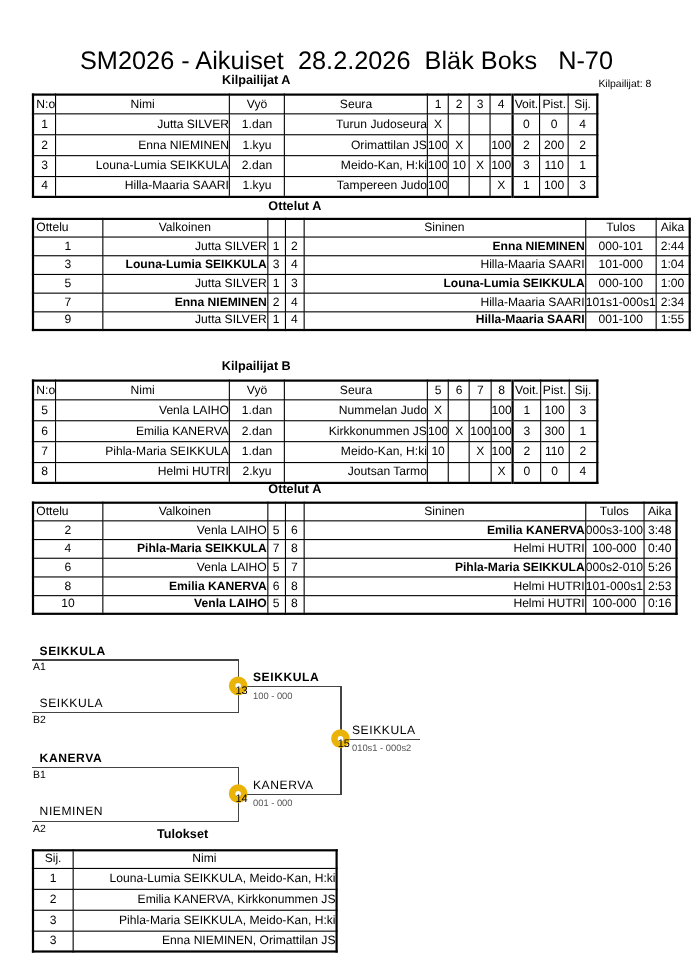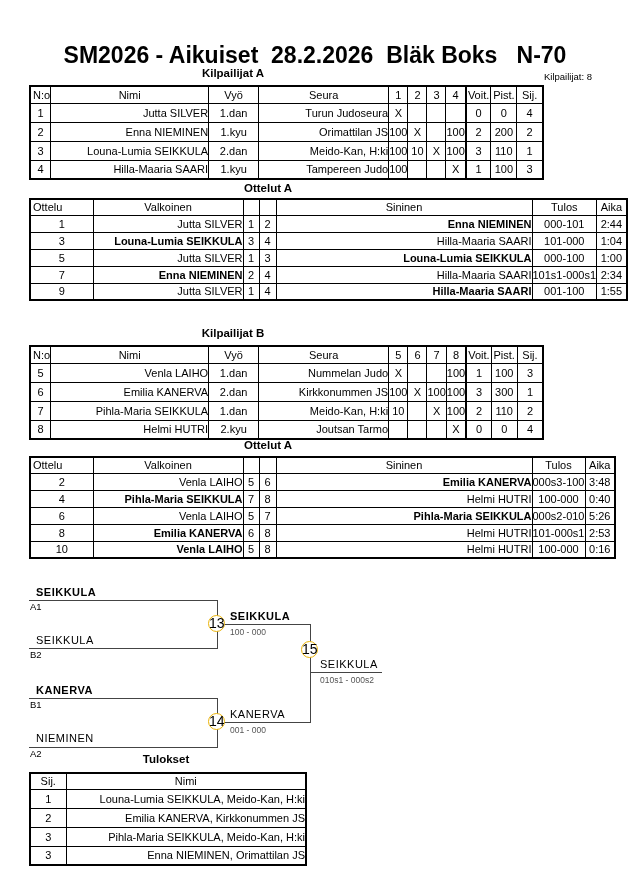--- a/index.html
+++ b/index.html
@@ -1,35 +1,35 @@
 <!DOCTYPE html>
 <html><head>
 <meta charset="utf-8">
 <style>
   html,body{margin:0;padding:0;background:#fff;overflow:hidden}
   body{width:630px;height:891px;position:relative;font-family:"Liberation Sans",sans-serif;color:#000}
   .abs{position:absolute}
-  .title{position:absolute;top:42px;left:0;width:630px;text-align:center;font-size:23px;font-weight:bold;white-space:pre}
+  .title{position:absolute;top:42px;left:0;width:630px;text-align:center;font-size:23px;font-weight:normal;white-space:pre}
   .sec{position:absolute;font-size:11.5px;font-weight:bold;width:200px;text-align:center;white-space:nowrap}
   .count{position:absolute;top:71px;left:544px;font-size:9.5px}
   table{position:absolute;border-collapse:collapse;table-layout:fixed;border:2px solid #000;background:#fff}
   td,th{border:1px solid #000;font-size:11px;padding:0;overflow:hidden;white-space:nowrap;text-align:center;vertical-align:middle}
   th{font-weight:normal}
   .l{text-align:right;padding-left:6px}
   .lh{text-align:left;padding-left:2px}
   .thickL{border-left:2px solid #000}
   .kilp tr{height:19px}.kilp tr.h{height:17px}
   .ott tr{height:17px}.ott tr.h{height:16px}
   #results tr{height:19px}#results tr.h{height:16px}
   .b{font-weight:bold}
   .bname{position:absolute;font-size:11px;font-weight:bold;letter-spacing:.5px;white-space:nowrap}
   .rname{position:absolute;font-size:11px;letter-spacing:.5px;white-space:nowrap}
   .slbl{position:absolute;font-size:9.5px}
   .score{position:absolute;font-size:8.5px;color:#555;white-space:nowrap}
-  .mnum{position:absolute;width:17px;height:17px;border:1px solid #eab308;border-radius:50%;background:#fff;font-size:14px;line-height:15px;text-align:center;box-sizing:border-box}
+  .mnum{position:absolute;width:17px;height:17px;border:6px solid #eab308;border-radius:50%;background:#fff;font-size:10px;line-height:15px;text-align:center;box-sizing:border-box}
 </style>
 </head>
 <body>
 
 <div>
 
   <div class="title">SM2026 - Aikuiset  28.2.2026  Bläk Boks   N-70</div>
   <div class="sec" style="left:133px;top:67px">Kilpailijat A</div>
   <div class="count">Kilpailijat: 8</div>
 
@@ -357,21 +357,21 @@
   <div class="slbl" style="left:30px;top:748px">A2</div>
 
   <div class="mnum" style="left:208px;top:615px">13</div>
   <div class="bname" style="left:230px;top:610px">SEIKKULA</div>
   <div class="score" style="left:230px;top:627px">100 - 000</div>
 
   <div class="mnum" style="left:208px;top:713px">14</div>
   <div class="rname" style="left:230px;top:708px">KANERVA</div>
   <div class="score" style="left:230px;top:725px">001 - 000</div>
 
-  <div class="mnum" style="left:301px;top:641px">15</div>
+  <div class="mnum" style="left:301px;top:663px">15</div>
   <div class="rname" style="left:320px;top:658px">SEIKKULA</div>
   <div class="score" style="left:320px;top:675px">010s1 - 000s2</div>
 
   <div class="sec" style="left:66px;top:753px">Tulokset</div>
 
   <table id="results" style="left:29px;top:772px">
     <colgroup>
         <col style="width:36px">
         <col style="width:240px">
       </colgroup>

